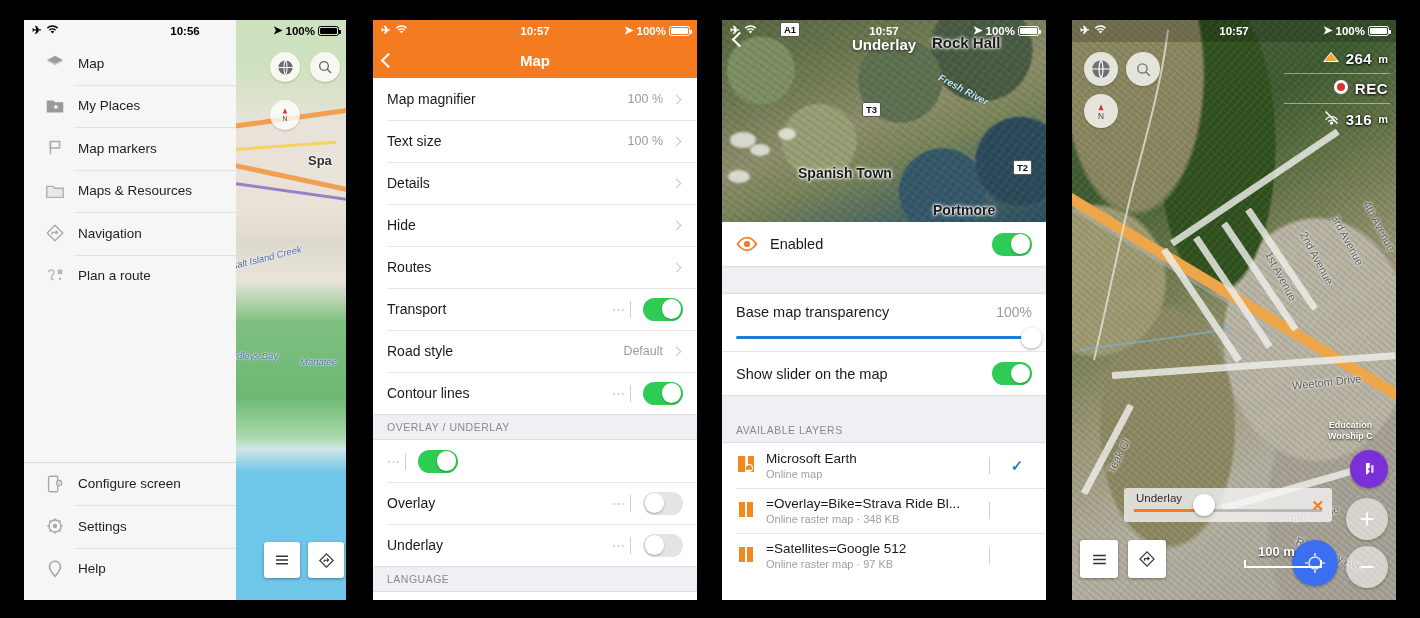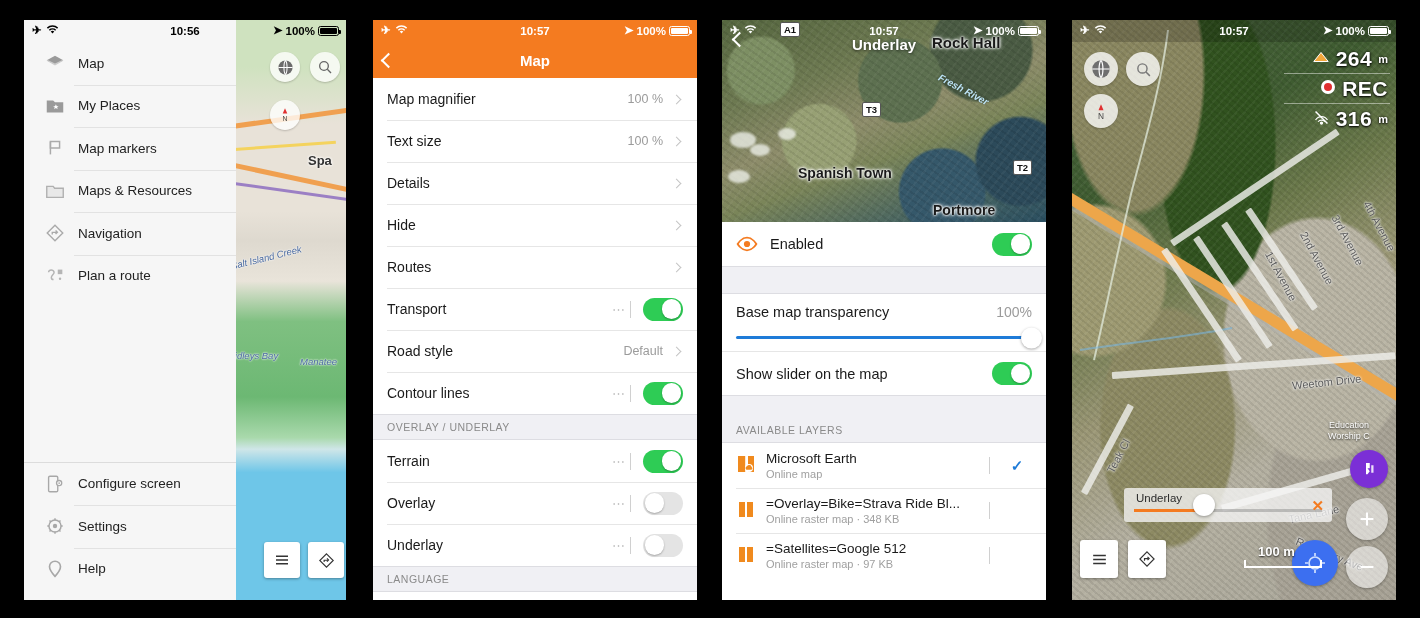--- a/index.html
+++ b/index.html
@@ -258,21 +258,21 @@
     position: absolute; right: 6px; top: 24px; width: 106px; z-index: 20;
     font-weight: bold; color: #fff;
   }
   .hud .hrow {
     display: flex; align-items: center; gap: 6px; height: 30px;
     justify-content: flex-end; padding-right: 2px;
     border-bottom: 1px solid rgba(255,255,255,.45);
     text-shadow: 0 1px 2px rgba(0,0,0,.9), 0 0 3px rgba(0,0,0,.8);
   }
   .hud .hrow:last-child { border-bottom: none; }
-  .hud .hval { font-size: 21px; letter-spacing: .5px; }
+  .hud .hval { font-size: 15px; letter-spacing: .5px; }
   .hud .hunit { font-size: 11px; font-weight: bold; }
   .underlay-slider {
     position: absolute; left: 52px; bottom: 78px; width: 208px; height: 34px;
     background: rgba(246,246,246,.78); border-radius: 3px; z-index: 22;
     display: flex; align-items: center;
   }
   .underlay-slider .u-lbl {
     position: absolute; left: 12px; top: 4px; font-size: 11.5px; color: #2b2b2b;
   }
   .u-track {
@@ -294,20 +294,21 @@
     font-size: 13px; color: #fff; font-weight: bold; text-shadow: 0 1px 2px rgba(0,0,0,.8);
     margin-bottom: 1px; margin-left: 14px;
   }
   .scalebar .sbline {
     height: 8px; width: 78px; border-left: 2px solid #fff; border-bottom: 2px solid #fff;
     border-right: 2px solid #fff;
   }
   .poi-label {
     position: absolute; font-size: 9px; color: #fff; text-align: center; line-height: 11px;
     text-shadow: 0 1px 2px rgba(0,0,0,.8);
+    font-weight: bold;
   }
 </style>
 </head>
 <body>
 
 <div class="stage">
 
   <div class="phone" id="p1">
 
     <div class="p1-map">
@@ -535,21 +536,20 @@
         <span class="dots">⋯</span>
         <span class="vbar"></span>
         <span class="toggle on">
             <i class="knob"></i>
           </span>
       </div>
 
       <div class="sec-hdr">OVERLAY / UNDERLAY</div>
 
       <div class="srow">
-        <span class="s-lbl">Terrain</span>
         <span class="dots">⋯</span>
         <span class="vbar"></span>
         <span class="toggle on">
             <i class="knob"></i>
           </span>
       </div>
       <div class="srow">
         <span class="s-lbl">Overlay</span>
         <span class="dots">⋯</span>
         <span class="vbar"></span>

